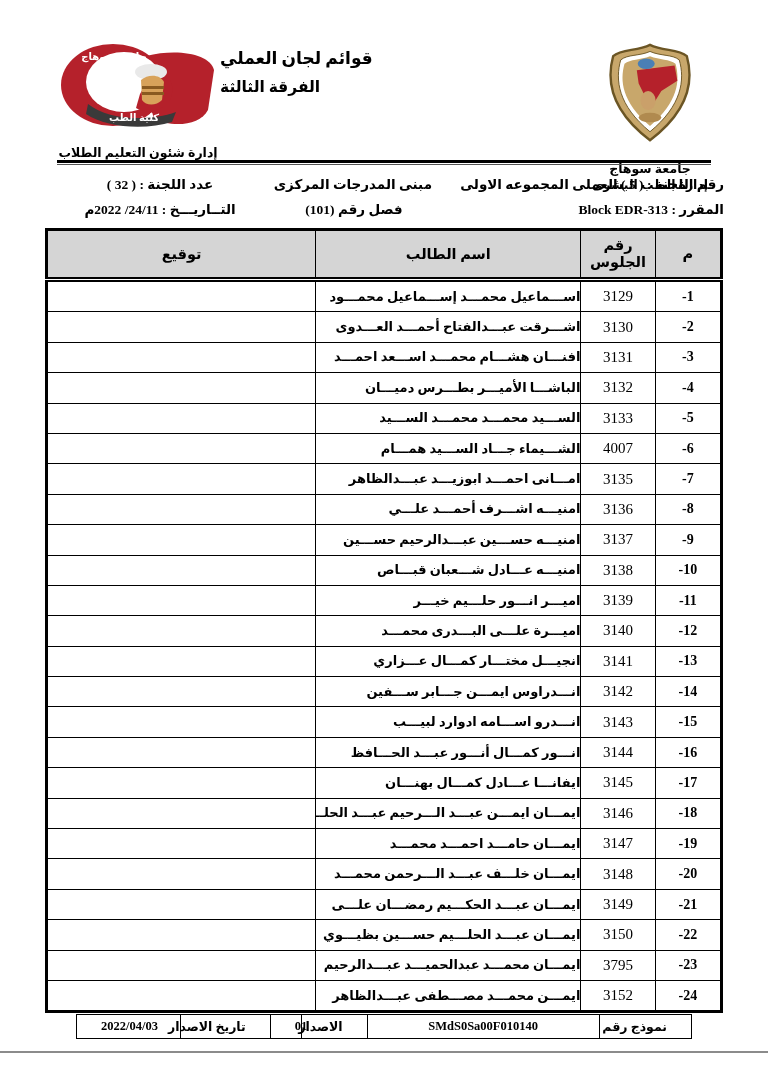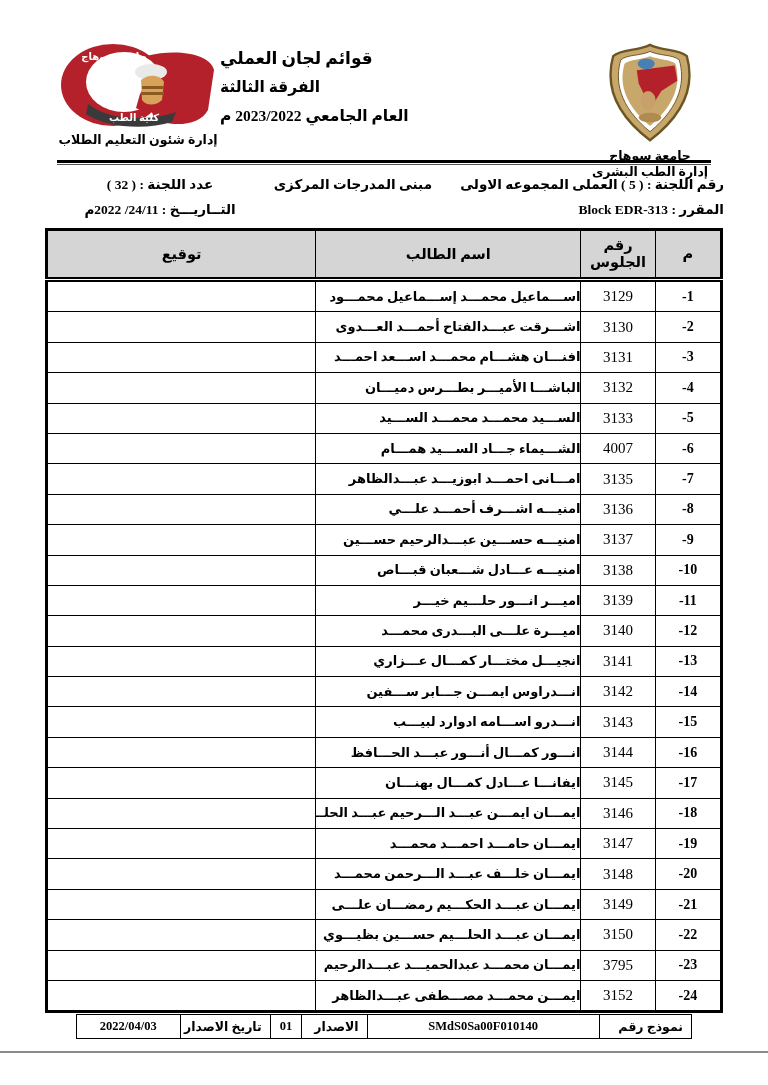--- a/index.html
+++ b/index.html
@@ -4,21 +4,21 @@
 <style>
   html,body{margin:0;padding:0;background:#e8e8e8;}
   .page{
     position:relative; width:768px; height:1085px; background:#ffffff;
     margin:0 auto; overflow:hidden; color:#000;
     font-family:"Liberation Serif","DejaVu Sans",serif;
   }
   
   .logo-left{position:absolute; top:42px; left:52px; width:172px; text-align:center;}
   .logo-right{position:absolute; top:42px; right:48px; width:140px; text-align:center;}
-  .logo-caption{font-weight:bold; font-size:12.5px; line-height:16px; direction:rtl;}
+  .logo-caption{font-weight:bold; font-size:12.5px; line-height:16px; direction:rtl;margin-top:13px;}
   .titles{position:absolute; top:48px; left:220px; right:220px; text-align:left; direction:rtl;}
   .title-1{font-weight:bold; font-size:17px; margin-bottom:9px;}
   .title-2{font-weight:bold; font-size:15.5px; margin-bottom:11px;}
   .title-3{font-weight:bold; font-size:15.5px;}
   .rule{position:absolute; top:160px; left:57px; right:57px; height:3px; background:#000;}
   .rule:after{content:""; position:absolute; left:0; right:0; top:4px; height:1px; background:#555;}
   
   .info{position:absolute; top:172px; right:44px; left:44px; direction:rtl;
         display:flex; font-weight:bold; font-size:13.5px;}
   .info .line{line-height:25px; white-space:nowrap;}
@@ -40,21 +40,21 @@
   .main-table td{height:29.4px;}
   .col-seq{width:66px;} .col-seat{width:74px;} .col-name{width:264px;} .col-sign{width:268px;}
   .c-seq{text-align:center; font-weight:bold; font-size:14px;}
   .c-seat{text-align:center; font-weight:normal; font-size:15px; direction:ltr;}
   .c-name{text-align:right; font-weight:bold; font-size:13px; padding:0 5px 0 2px; white-space:nowrap;}
   
   .footer-table{
     position:absolute; top:1014px; right:76px; width:616px;
     direction:rtl; table-layout:fixed; font-weight:bold; font-size:12.5px;
   }
-  .footer-table td{border:1px solid #000; height:23px; padding:0 8px; white-space:nowrap;}
+  .footer-table td{border:1px solid #000; height:23px; padding:0 24px; white-space:nowrap;}
   .f-label{}
   .f-value{text-align:center; direction:ltr;}
   .fc-1{width:82px;} .fc-2{width:206px;} .fc-3{width:58px;} .fc-4{width:28px;} .fc-5{width:80px;} .fc-6{width:92px;}
   .bottom-rule{position:absolute; top:1051px; left:0; width:768px; height:2px; background:#8b8b8b;}
 </style>
 </head>
 <body>
 
 <div class="page">
 
@@ -70,21 +70,20 @@
     </svg>
     <div class="logo-caption">
       <div>جامعة سوهاج</div>
       <div>إدارة الطب البشرى</div>
     </div>
   </div>
 
   <div class="titles">
     <div class="title-1">قوائم لجان العملي</div>
     <div class="title-2">الفرقة الثالثة</div>
-    <div class="title-3">العام الجامعي 2023/2022 م</div>
   </div>
 
   <div class="logo-left">
     <svg width="160" height="86" viewBox="0 0 160 86">
       <path d="M88 14 C120 6 152 12 156 28 L150 68 C142 84 112 86 96 76 L90 60 Z" fill="#b5212b"></path>
       <ellipse cx="55" cy="43" rx="52" ry="41" fill="#b5212b"></ellipse>
       <ellipse cx="66" cy="40" rx="38" ry="30" fill="#ffffff"></ellipse>
       <path d="M96 26 C112 30 118 44 112 58 C104 70 88 72 78 66 L82 52 Z" fill="#b5212b"></path>
       <ellipse cx="93" cy="30" rx="16" ry="8" fill="#e9e9e9"></ellipse>
       <path d="M83 38 C90 32 102 32 106 40 L104 58 C98 64 88 64 84 58 Z" fill="#d8a25a"></path>
@@ -99,20 +98,21 @@
 
   <div class="rule"></div>
 
   <div class="info">
     <div class="info-right">
       <div class="line">رقم اللجنة : ( 5 ) العملى المجموعه الاولى</div>
       <div class="line">المقرر : Block EDR-313</div>
     </div>
     <div class="info-mid">
       <div class="line">مبنى المدرجات المركزى</div>
+      <div class="line">فصل رقم (101)</div>
     </div>
     <div class="info-left">
       <div class="line">عدد اللجنة : ( 32 )</div>
       <div class="line">التــاريـــخ : 24/11/ 2022م</div>
     </div>
   </div>
 
   <table class="main-table">
     <colgroup>
       <col class="col-seq">

